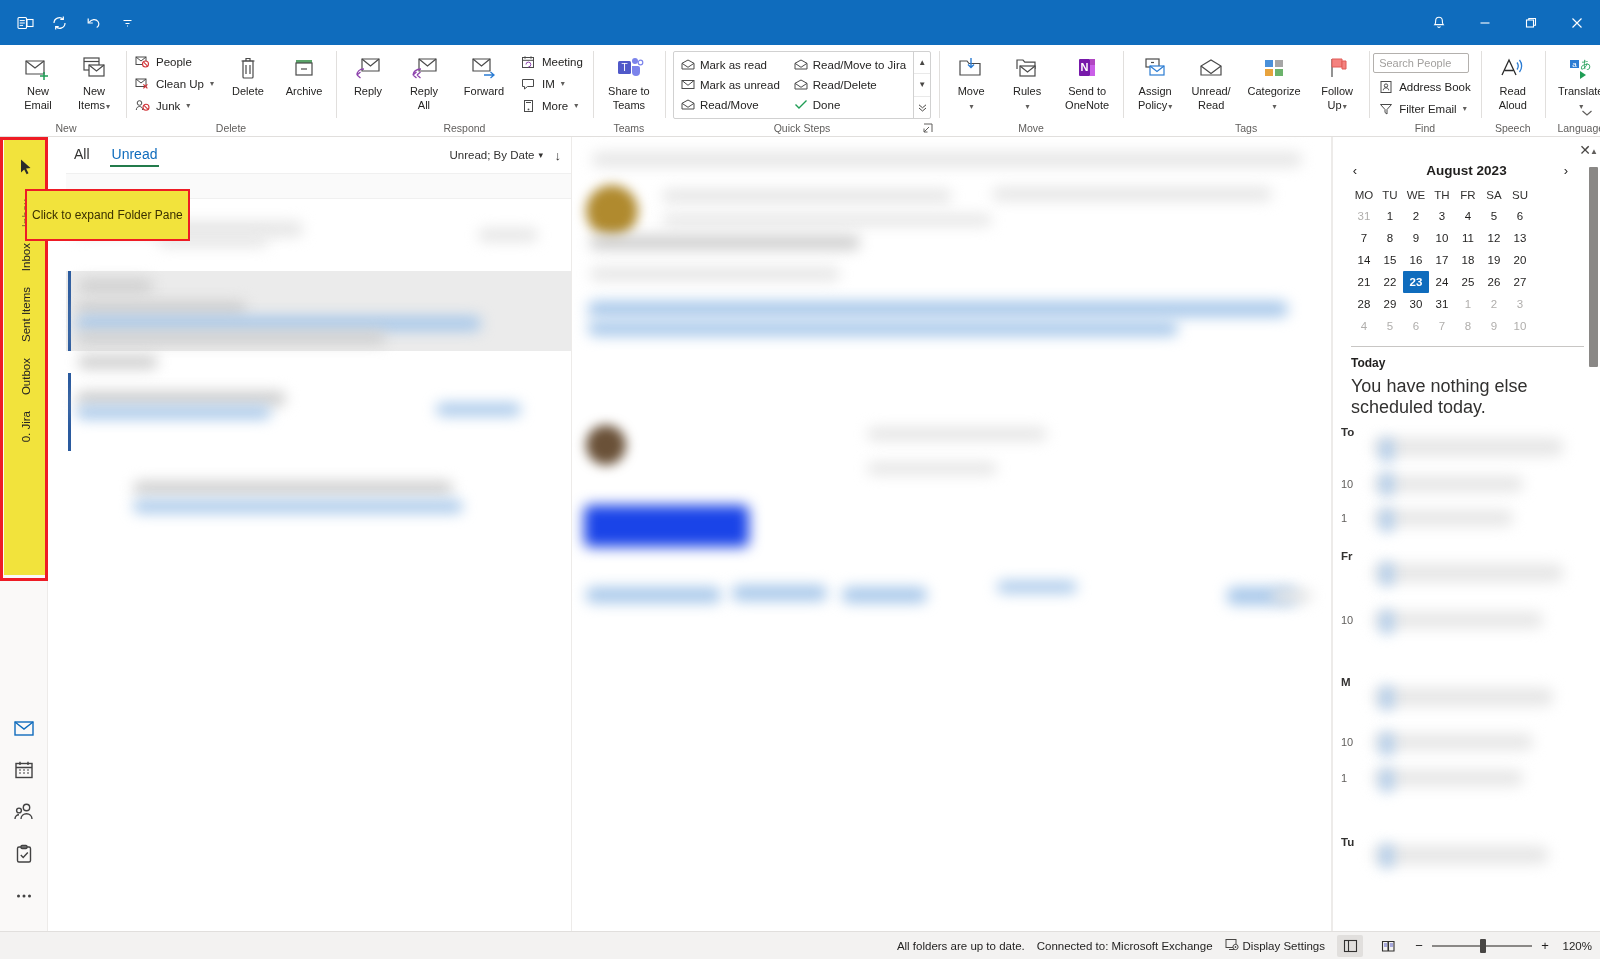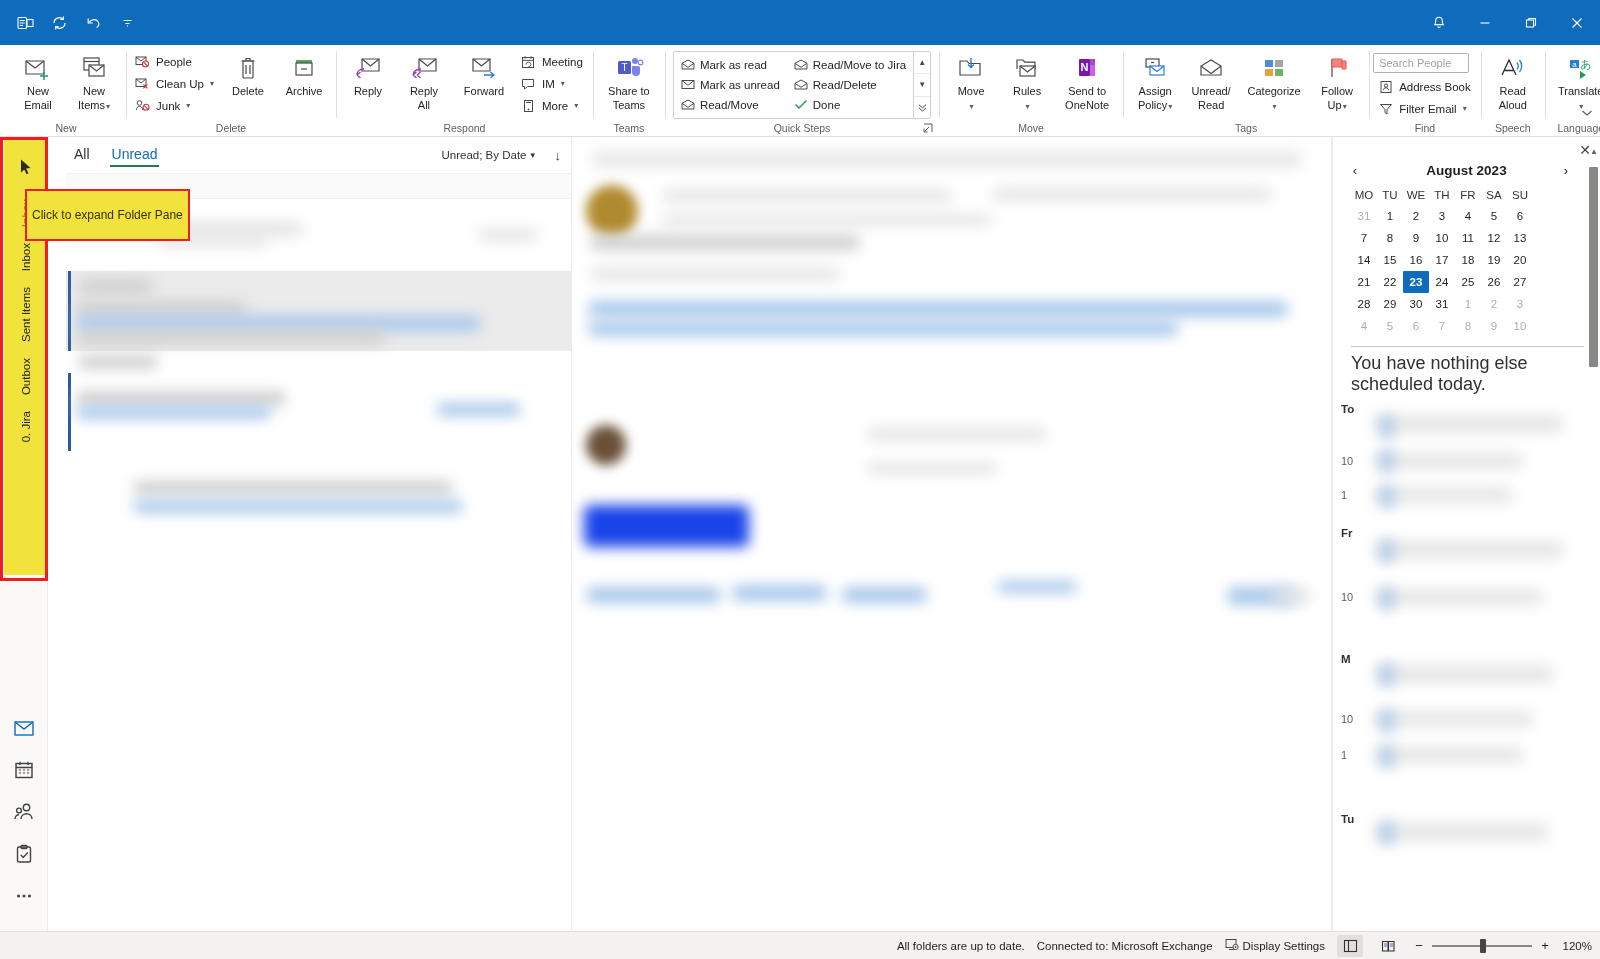--- a/index.html
+++ b/index.html
@@ -170,21 +170,21 @@
   }
   .ml-tabs {
     height: 36px; display: flex; align-items: center; padding-left: 24px; gap: 18px; position: relative;
   }
   .ml-tab { font-size: 14px; color: #323130; cursor: pointer; padding: 2px 2px 5px; position: relative; }
   .ml-tab.sel { color: #0f6cbd; }
   .ml-tab.sel::after {
     content: ""; position: absolute; left: 0; right: 0; bottom: 0; height: 2px; background: #237b4b;
   }
   .ml-sort {
-    position: absolute; right: 36px; display: flex; align-items: center; gap: 4px;
+    position: absolute; right: 28px; display: flex; align-items: center; gap: 4px;
     font-size: 11.5px; color: #323130; cursor: pointer;
   }
   .ml-arrow { position: absolute; right: 10px; font-size: 13px; color: #323130; cursor: pointer; }
   .ml-body { flex: 1; position: relative; overflow: hidden; background: #fff; }
 
   
   .blob { position: absolute; border-radius: 7px; filter: blur(7px); }
   .blob.g { background: #cfcfcf; }
   .blob.b { background: #a8c8ea; }
   .blob.lg { background: #e6e6e6; }
@@ -921,20 +921,21 @@
               <div class="cal-cell muted">6</div>
               <div class="cal-cell muted">7</div>
               <div class="cal-cell muted">8</div>
               <div class="cal-cell muted">9</div>
               <div class="cal-cell muted">10</div>
             </div>
           </div>
       </div>
 
       <div class="cal-sep"></div>
+      <div class="today-title">Today</div>
       <div class="today-note">You have nothing else scheduled today.</div>
 
       <div class="agenda">
         <div class="ag-label" style="top:2px;">To</div>
         <div class="ag-time" style="top:54px;">10</div>
         <div class="ag-time" style="top:88px;">1</div>
         <div class="ag-label" style="top:126px;">Fr</div>
         <div class="ag-time" style="top:190px;">10</div>
         <div class="ag-label" style="top:252px;">M</div>
         <div class="ag-time" style="top:312px;">10</div>

